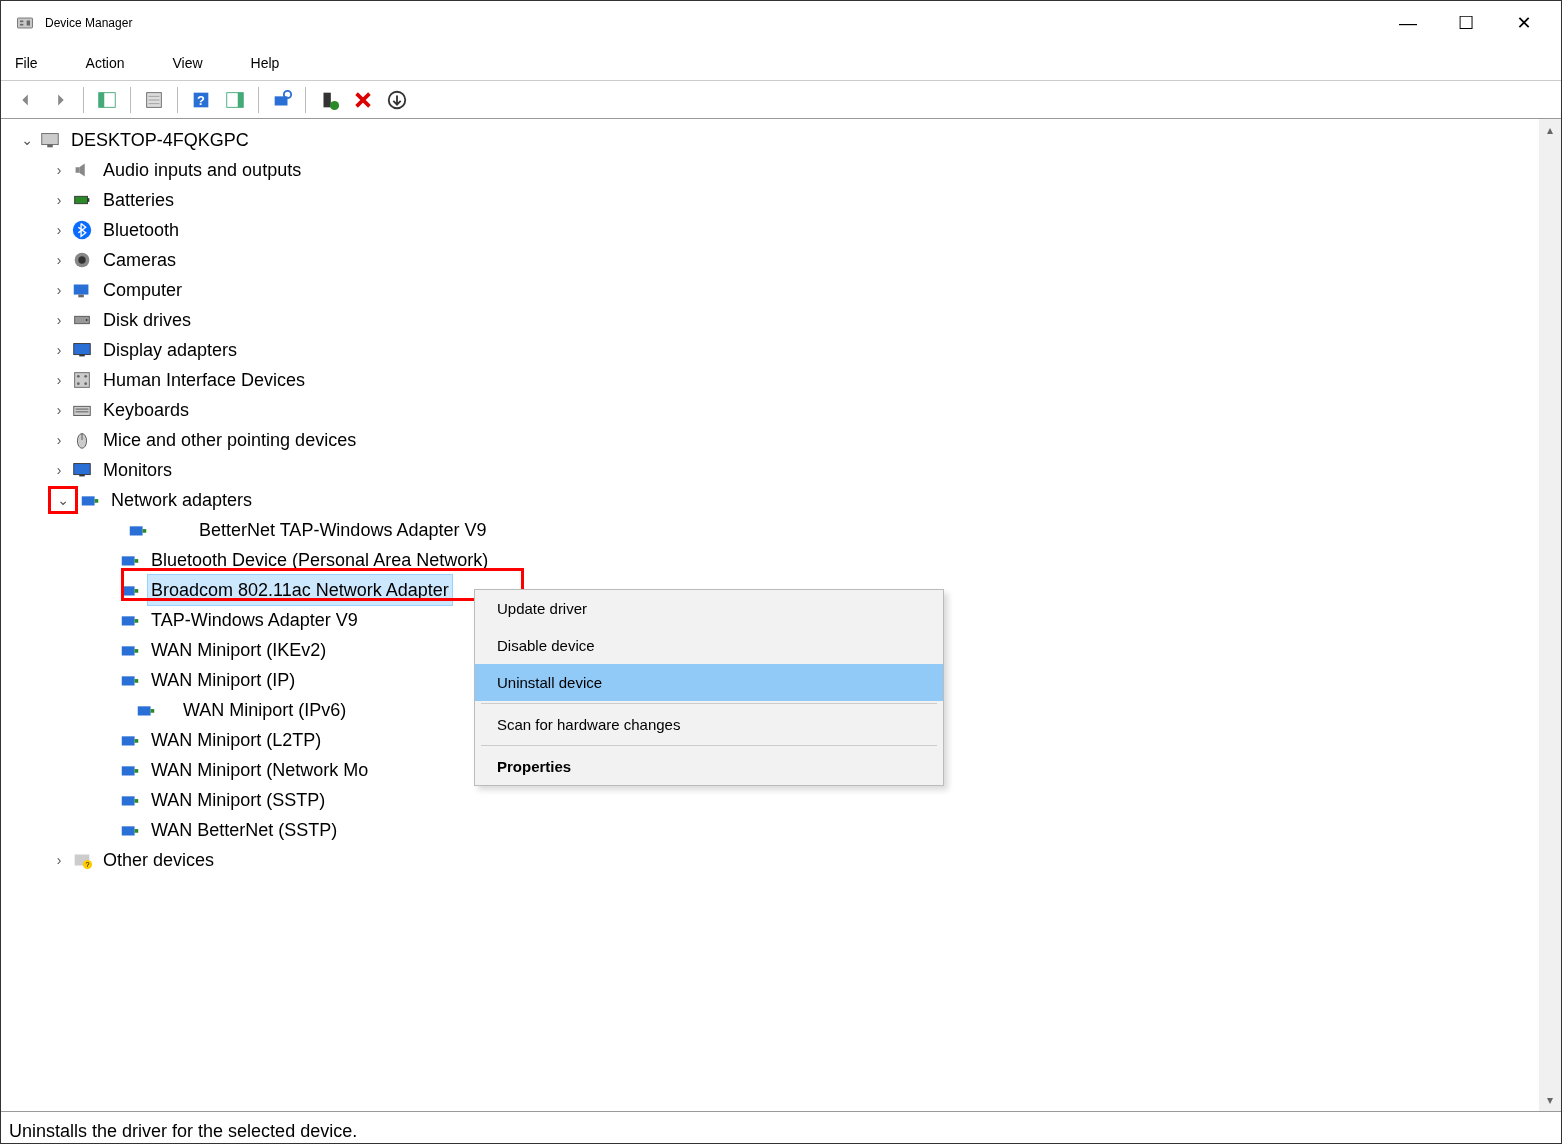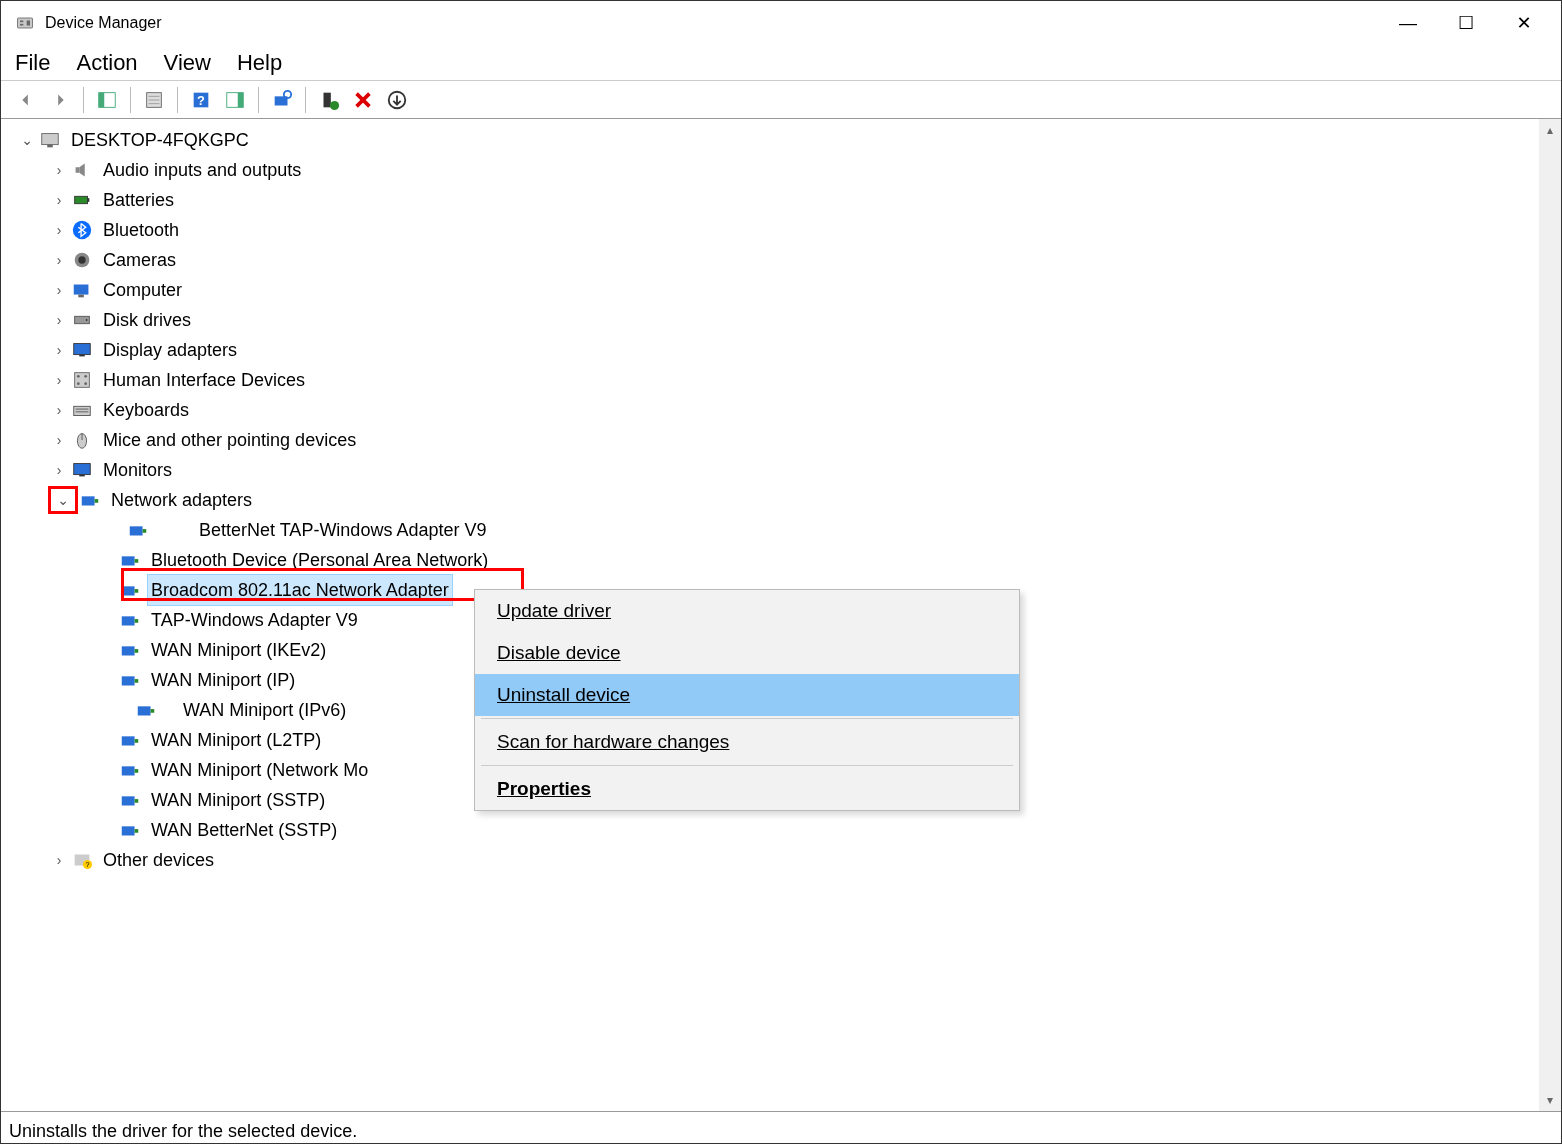--- a/index.html
+++ b/index.html
@@ -1,24 +1,24 @@
 <!DOCTYPE html>
 <html><head>
 <meta charset="utf-8">
 <style>
 * { box-sizing: border-box; margin: 0; padding: 0; }
 body { font-family: "Segoe UI", Arial, sans-serif; font-size: 17px; background: #fff; color: #000; width: 1562px; height: 1144px; overflow: hidden; border: 1px solid #333; position: relative; }
 
 .titlebar { display: flex; align-items: center; height: 44px; padding: 0 8px; }
 .titlebar .app-icon { width: 20px; height: 20px; margin: 0 10px 0 6px; }
-.titlebar .title { font-size: 16px; }
+.titlebar .title { font-size: 12px; }
 .win-controls { margin-left: auto; display: flex; }
 .win-btn { width: 58px; height: 44px; display: flex; align-items: center; justify-content: center; font-size: 18px; }
 
-.menubar { height: 36px; display: flex; align-items: center; padding: 0 8px; border-bottom: 1px solid #ccc; gap: 14px; font-size: 22px; }
+.menubar { height: 36px; display: flex; align-items: center; padding: 0 8px; border-bottom: 1px solid #ccc; gap: 36px; font-size: 14px; }
 .menubar span { padding: 4px 6px; }
 
 .toolbar { height: 38px; display: flex; align-items: center; padding: 0 10px; border-bottom: 1px solid #999; gap: 4px; }
 .tool-sep { width: 1px; height: 26px; background: #bbb; margin: 0 4px; }
 .tool-btn { width: 30px; height: 28px; display: flex; align-items: center; justify-content: center; border: 1px solid transparent; }
 .tool-btn svg { width: 22px; height: 22px; }
 
 .tree-area { position: relative; height: calc(100% - 44px - 36px - 38px - 32px); overflow: hidden; background: #fff; padding: 6px 0 0 0; }
 .tree { font-size: 18px; line-height: 30px; }
 .node { display: flex; align-items: center; white-space: nowrap; height: 30px; }
@@ -26,21 +26,21 @@
 .node-icon { width: 22px; height: 22px; margin: 0 6px 0 2px; flex-shrink: 0; }
 .node-label { padding: 0 4px; }
 .selected .node-label { background: #cce8ff; border: 1px solid #99d1ff; padding: 0 3px; }
 
 .red-box { outline: 3px solid #ff0000; outline-offset: -2px; }
 
 .scrollbar { position: absolute; right: 0; top: 0; bottom: 0; width: 22px; background: #f0f0f0; display: flex; flex-direction: column; }
 .scroll-arrow { height: 22px; display: flex; align-items: center; justify-content: center; color: #666; font-size: 12px; }
 .scroll-thumb { flex: 1; }
 
-.context-menu { position: absolute; left: 473px; top: 470px; width: 546px; background: #f2f2f2; border: 1px solid #bbb; box-shadow: 4px 4px 6px rgba(0,0,0,0.15); font-size: 19px; text-decoration: underline; }
+.context-menu { position: absolute; left: 473px; top: 470px; width: 470px; background: #f2f2f2; border: 1px solid #bbb; box-shadow: 4px 4px 6px rgba(0,0,0,0.15); font-size: 15px; }
 .cm-item { padding: 10px 22px; }
 .cm-highlight { background: #91c9f7; }
 .cm-sep { height: 1px; background: #ccc; margin: 2px 6px; }
 .cm-bold { font-weight: bold; }
 
 .statusbar { height: 40px; border-top: 1px solid #999; padding: 4px 8px; font-size: 18px; display: flex; align-items: center; }
 
 .redbox-overlay { position: absolute; border: 3px solid #ff0000; pointer-events: none; }
 </style>
 </head>

